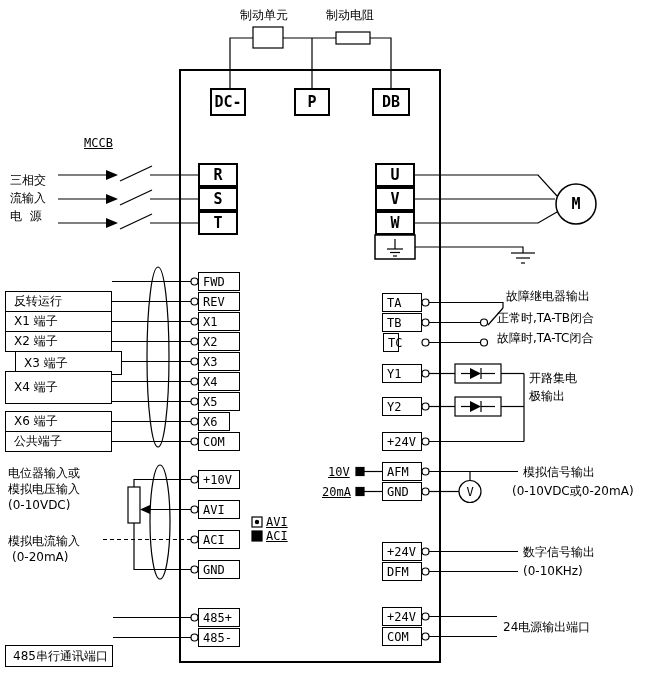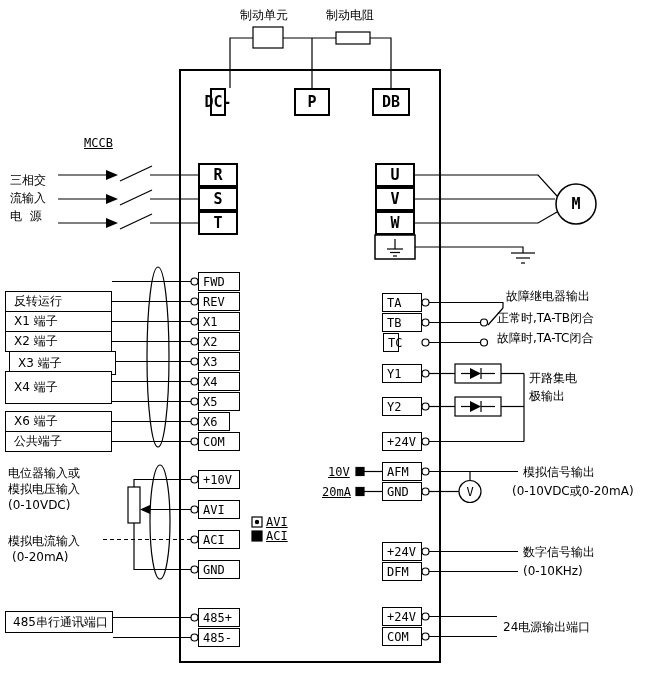--- a/index.html
+++ b/index.html
@@ -5,21 +5,21 @@
   * { margin:0; padding:0; box-sizing:border-box; }
   body { background:#fff; }
   .canvas { position:relative; width:650px; height:674px; background:#ffffff; color:#000;
             font-family:"DejaVu Sans","Liberation Sans",sans-serif; overflow:hidden; }
   svg.wires { position:absolute; left:0; top:0; }
   .tb { position:absolute; border:1.5px solid #000; background:#fff; display:flex; align-items:center;
         padding-left:4px; font-family:"DejaVu Sans Mono","Liberation Mono",monospace; font-size:12px; line-height:1; }
   .tb.big { font-size:15px; font-weight:bold; justify-content:center; padding-left:0; border-width:2px; }
   .lbox { position:absolute; border:1px solid #000; background:#fff; display:flex; align-items:center;
           padding-left:8px; font-size:12px; white-space:pre; }
-  .lbox.ctr { justify-content:center; padding-left:3px; }
+  .lbox.ctr { justify-content:center; padding-left:3px;margin-top:34px; }
   .lbl { position:absolute; font-size:12px; line-height:14px; white-space:pre; }
   .c13 { font-size:12px; line-height:18px; }
   .mono { font-family:"DejaVu Sans Mono","Liberation Mono",monospace;text-decoration:underline; }
   .motor-m { position:absolute; display:flex; align-items:center; justify-content:center;
              font-family:"DejaVu Sans Mono","Liberation Mono",monospace; font-weight:bold; font-size:15px; }
   .meter-v { position:absolute; display:flex; align-items:center; justify-content:center;
              font-family:"DejaVu Sans Mono","Liberation Mono",monospace; font-size:12px; }
 </style>
 </head>
 <body>
@@ -186,41 +186,41 @@
       <path d="M429 616.5 H497"></path>
         <path d="M429 636.5 H497"></path>
       <circle cx="425.5" cy="616.5" r="3.5" fill="#fff"></circle>
         <circle cx="425.5" cy="636.5" r="3.5" fill="#fff"></circle>
     </g>
   </svg>
 
   <div class="lbl c13" style="left:240px;top:6px">制动单元</div>
   <div class="lbl c13" style="left:326px;top:6px">制动电阻</div>
 
-  <div class="tb big" style="left:210px;top:88px;width:16px;height:28px">DC-</div>
+  <div class="tb big" style="left:210px;top:88px;width:36px;height:28px">DC-</div>
   <div class="tb big" style="left:294px;top:88px;width:36px;height:28px">P</div>
   <div class="tb big" style="left:372px;top:88px;width:38px;height:28px">DB</div>
 
   <div class="lbl mono" style="left:84px;top:136px">MCCB</div>
   <div class="lbl c13" style="left:10px;top:171px">三相交</div>
   <div class="lbl c13" style="left:10px;top:189px">流输入</div>
   <div class="lbl c13" style="left:10px;top:207px">电  源</div>
   <div class="tb big" style="left:198px;top:163px;width:40px;height:24px">R</div>
   <div class="tb big" style="left:198px;top:187px;width:40px;height:24px">S</div>
   <div class="tb big" style="left:198px;top:211px;width:40px;height:24px">T</div>
 
   <div class="tb big" style="left:375px;top:163px;width:40px;height:24px">U</div>
   <div class="tb big" style="left:375px;top:187px;width:40px;height:24px">V</div>
   <div class="tb big" style="left:375px;top:211px;width:40px;height:24px">W</div>
   <div class="motor-m" style="left:564px;top:191px;width:24px;height:26px">M</div>
 
   <div class="lbox" style="left:5px;top:291px;width:107px;height:21px">反转运行</div>
   <div class="lbox" style="left:5px;top:311px;width:107px;height:21px">X1 端子</div>
   <div class="lbox" style="left:5px;top:331px;width:107px;height:21px">X2 端子</div>
-  <div class="lbox" style="left:9px;top:351px;width:107px;height:24px">X3 端子</div>
+  <div class="lbox" style="left:15px;top:351px;width:107px;height:24px">X3 端子</div>
   <div class="lbox" style="left:5px;top:371px;width:107px;height:33px">X4 端子</div>
   <div class="lbox" style="left:5px;top:411px;width:107px;height:21px">X6 端子</div>
   <div class="lbox" style="left:5px;top:431px;width:107px;height:21px">公共端子</div>
   <div class="tb" style="left:198px;top:272px;width:42px;height:19px">FWD</div>
   <div class="tb" style="left:198px;top:292px;width:42px;height:19px">REV</div>
   <div class="tb" style="left:198px;top:312px;width:42px;height:19px">X1</div>
   <div class="tb" style="left:198px;top:332px;width:42px;height:19px">X2</div>
   <div class="tb" style="left:198px;top:352px;width:42px;height:19px">X3</div>
   <div class="tb" style="left:198px;top:372px;width:42px;height:19px">X4</div>
   <div class="tb" style="left:198px;top:392px;width:42px;height:19px">X5</div>

